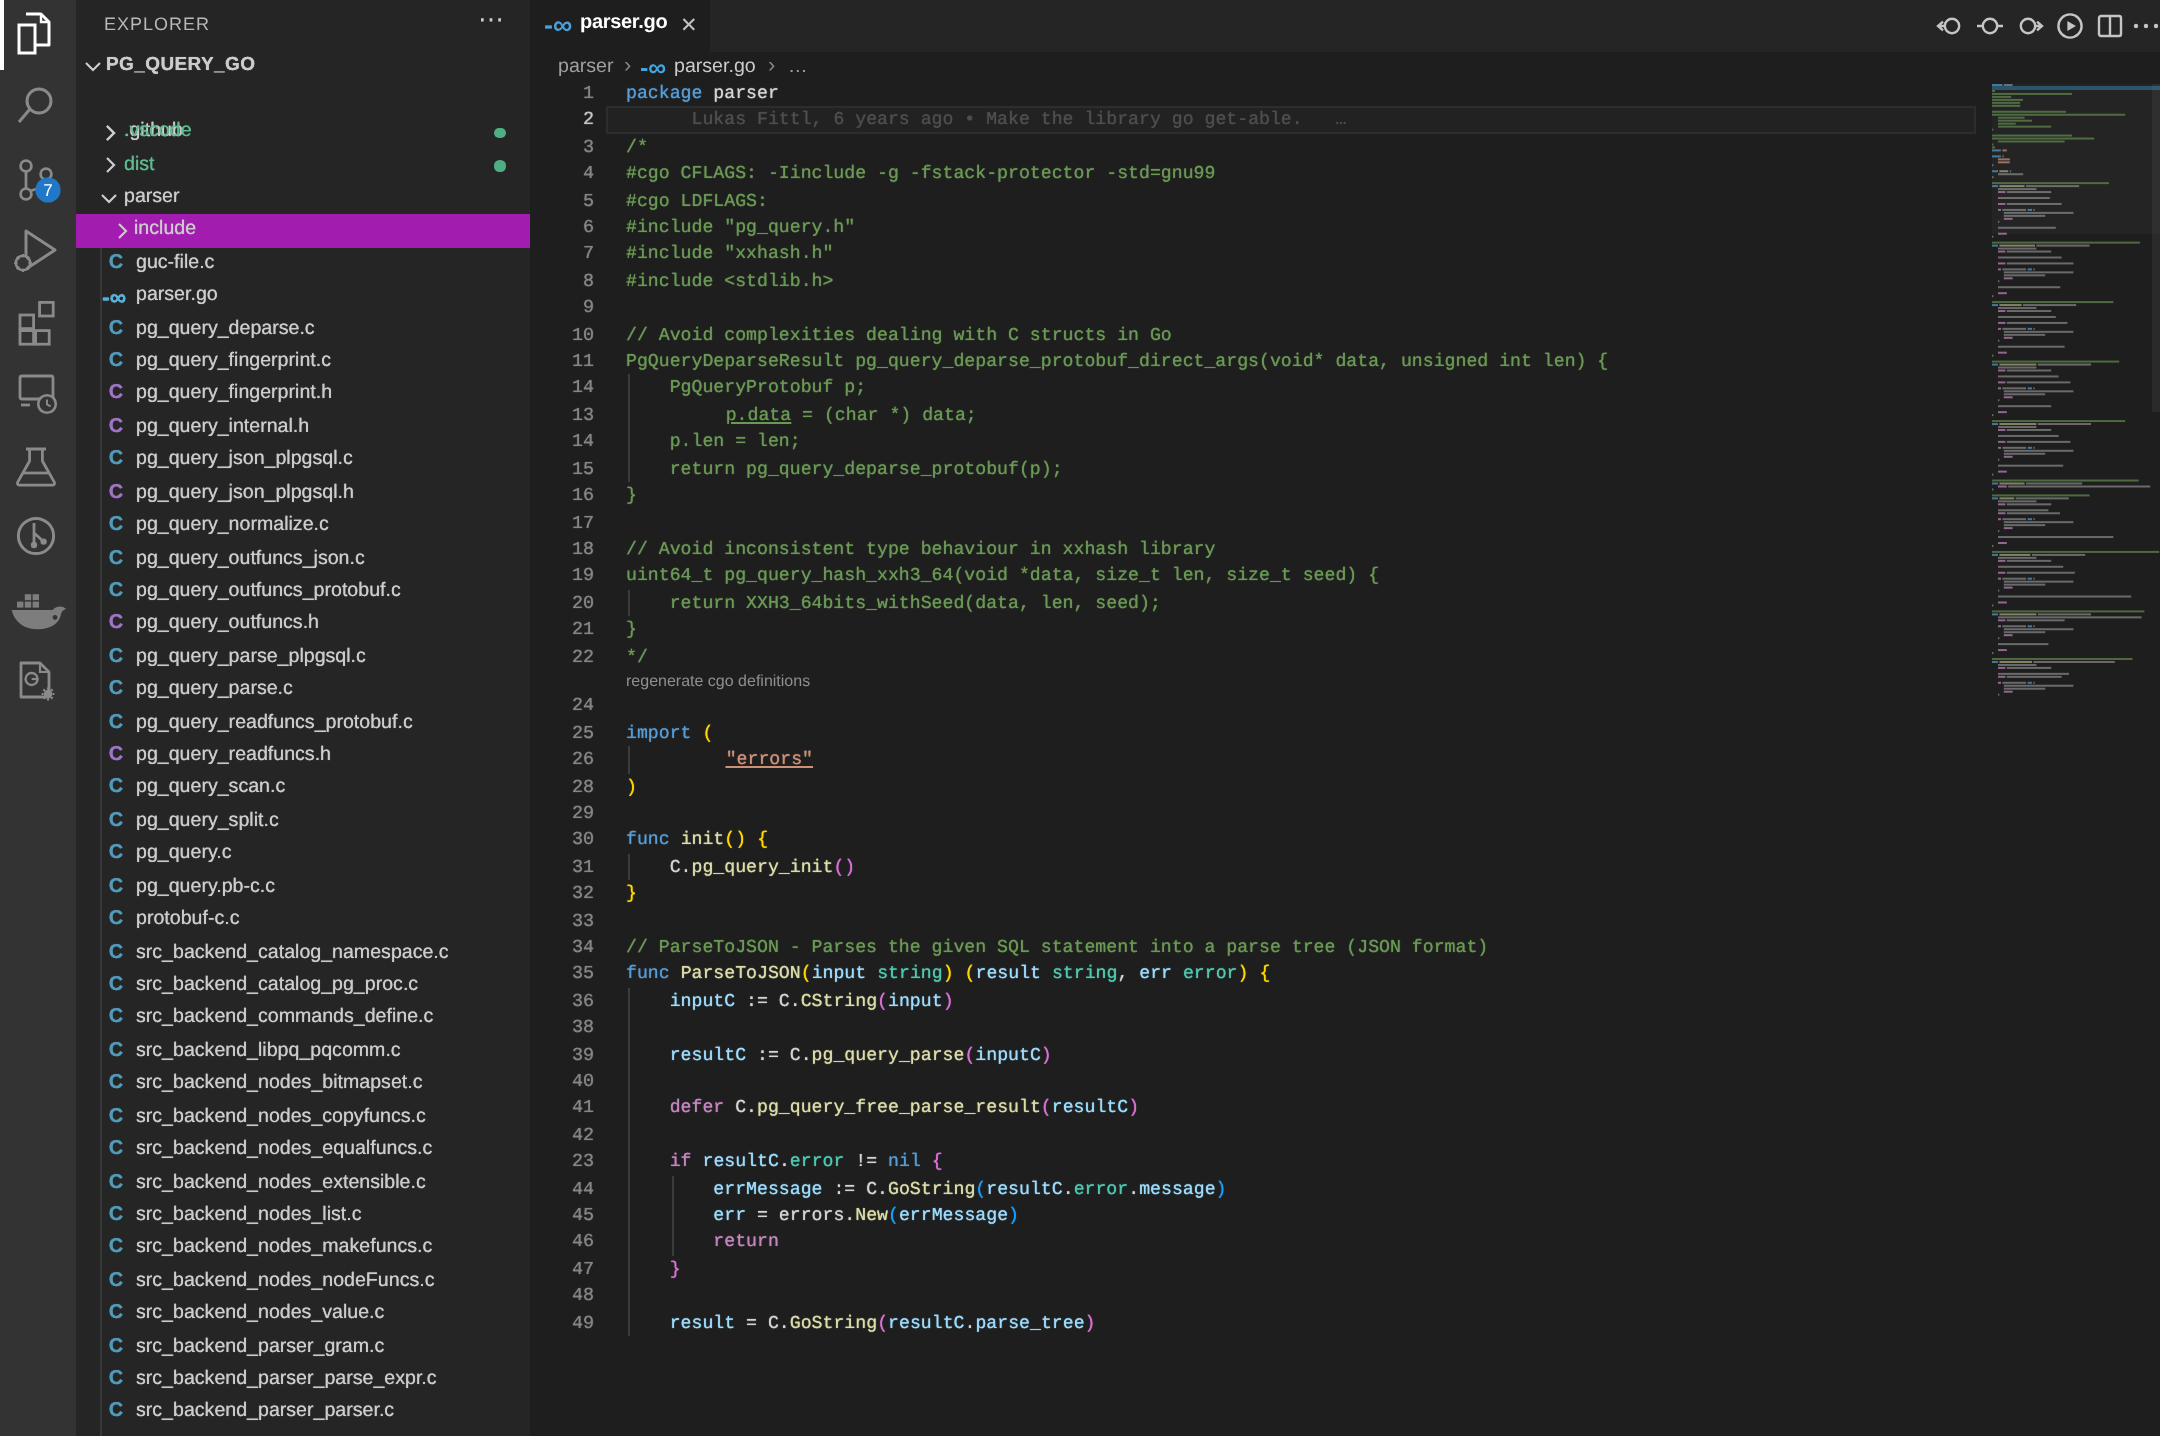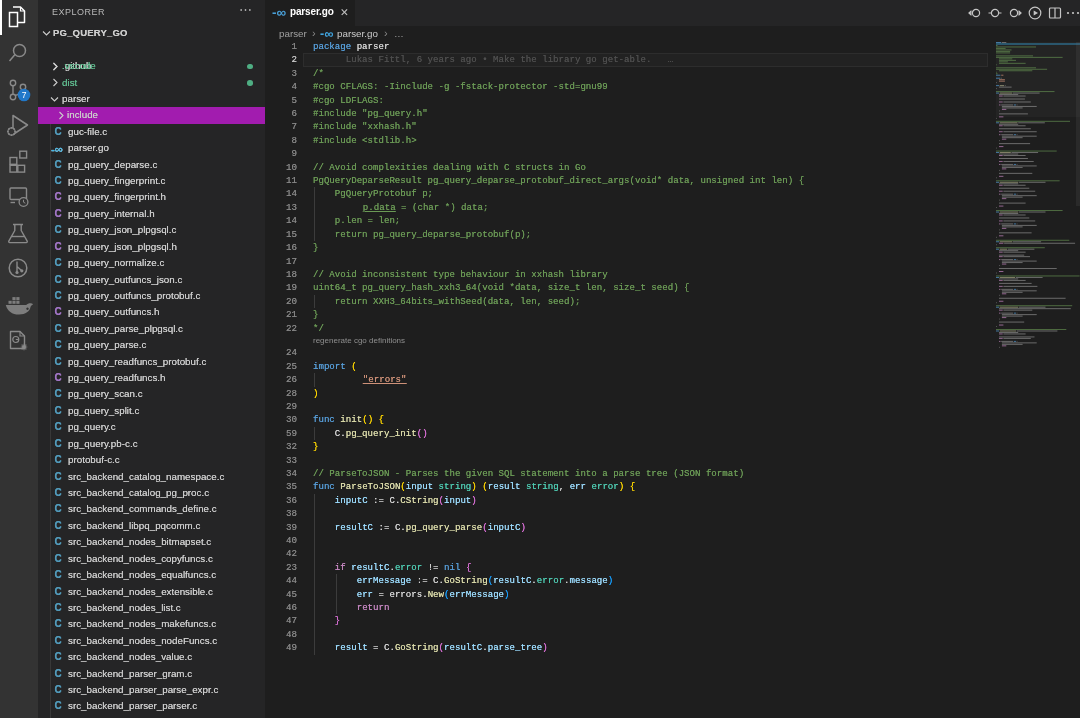--- a/index.html
+++ b/index.html
@@ -420,29 +420,30 @@
   <div class="cl"><span class="num">22</span><span class="ct"><span class="cm">*/</span></span></div>
   <div class="lens" style="height:11.4px;line-height:11.4px">
         <span>regenerate cgo definitions</span>
       </div>
   <div class="cl"><span class="num">24</span><span class="ct"></span></div>
   <div class="cl"><span class="num">25</span><span class="ct"><span class="kb">import</span>&nbsp;<span class="p1">(</span></span></div>
   <div class="cl"><span class="guide" style="left:49px;top:0;height:13.42px"></span><span class="num">26</span><span class="ct">&nbsp;&nbsp;&nbsp;&nbsp;<span class="st ul">"errors"</span></span></div>
   <div class="cl"><span class="num">28</span><span class="ct"><span class="p1">)</span></span></div>
   <div class="cl"><span class="num">29</span><span class="ct"></span></div>
   <div class="cl"><span class="num">30</span><span class="ct"><span class="kb">func</span>&nbsp;<span class="fn">init</span><span class="p1">(</span><span class="p1">)</span>&nbsp;<span class="p1">{</span></span></div>
-  <div class="cl"><span class="guide" style="left:49px;top:0;height:13.42px"></span><span class="num">59</span><span class="ct">&nbsp;&nbsp;&nbsp;&nbsp;C.<span class="fn">pg_query_init</span><span class="p2">(</span><span class="p2">)</span></span></div>
+  <div class="cl"><span class="guide" style="left:49px;top:0;height:13.42px"></span><span class="num">31</span><span class="ct">&nbsp;&nbsp;&nbsp;&nbsp;C.<span class="fn">pg_query_init</span><span class="p2">(</span><span class="p2">)</span></span></div>
   <div class="cl"><span class="num">32</span><span class="ct"><span class="p1">}</span></span></div>
   <div class="cl"><span class="num">33</span><span class="ct"></span></div>
   <div class="cl"><span class="num">34</span><span class="ct"><span class="cm">//&nbsp;ParseToJSON&nbsp;-&nbsp;Parses&nbsp;the&nbsp;given&nbsp;SQL&nbsp;statement&nbsp;into&nbsp;a&nbsp;parse&nbsp;tree&nbsp;(JSON&nbsp;format)</span></span></div>
   <div class="cl"><span class="num">35</span><span class="ct"><span class="kb">func</span>&nbsp;<span class="fn">ParseToJSON</span><span class="p1">(</span><span class="vb">input</span>&nbsp;<span class="ty">string</span><span class="p1">)</span>&nbsp;<span class="p1">(</span><span class="vb">result</span>&nbsp;<span class="ty">string</span>,&nbsp;<span class="vb">err</span>&nbsp;<span class="ty">error</span><span class="p1">)</span>&nbsp;<span class="p1">{</span></span></div>
   <div class="cl"><span class="guide" style="left:49px;top:0;height:13.42px"></span><span class="num">36</span><span class="ct">&nbsp;&nbsp;&nbsp;&nbsp;<span class="vb">inputC</span>&nbsp;:=&nbsp;C.<span class="fn">CString</span><span class="p2">(</span><span class="vb">input</span><span class="p2">)</span></span></div>
   <div class="cl"><span class="guide" style="left:49px;top:0;height:13.42px"></span><span class="num">38</span><span class="ct"></span></div>
   <div class="cl"><span class="guide" style="left:49px;top:0;height:13.42px"></span><span class="num">39</span><span class="ct">&nbsp;&nbsp;&nbsp;&nbsp;<span class="vb">resultC</span>&nbsp;:=&nbsp;C.<span class="fn">pg_query_parse</span><span class="p2">(</span><span class="vb">inputC</span><span class="p2">)</span></span></div>
   <div class="cl"><span class="guide" style="left:49px;top:0;height:13.42px"></span><span class="num">40</span><span class="ct"></span></div>
+  <div class="cl"><span class="guide" style="left:49px;top:0;height:13.42px"></span><span class="num">41</span><span class="ct">&nbsp;&nbsp;&nbsp;&nbsp;<span class="kc">defer</span>&nbsp;C.<span class="fn">pg_query_free_parse_result</span><span class="p2">(</span><span class="vb">resultC</span><span class="p2">)</span></span></div>
   <div class="cl"><span class="guide" style="left:49px;top:0;height:13.42px"></span><span class="num">42</span><span class="ct"></span></div>
   <div class="cl"><span class="guide" style="left:49px;top:0;height:13.42px"></span><span class="num">23</span><span class="ct">&nbsp;&nbsp;&nbsp;&nbsp;<span class="kc">if</span>&nbsp;<span class="vb">resultC</span>.<span class="ty">error</span>&nbsp;!=&nbsp;<span class="kb">nil</span>&nbsp;<span class="p2">{</span></span></div>
   <div class="cl"><span class="guide" style="left:49px;top:0;height:13.42px"></span><span class="guide" style="left:70.6px;top:0;height:13.42px"></span><span class="num">44</span><span class="ct">&nbsp;&nbsp;&nbsp;&nbsp;&nbsp;&nbsp;&nbsp;&nbsp;<span class="vb">errMessage</span>&nbsp;:=&nbsp;C.<span class="fn">GoString</span><span class="p3">(</span><span class="vb">resultC</span>.<span class="ty">error</span>.<span class="vb">message</span><span class="p3">)</span></span></div>
   <div class="cl"><span class="guide" style="left:49px;top:0;height:13.42px"></span><span class="guide" style="left:70.6px;top:0;height:13.42px"></span><span class="num">45</span><span class="ct">&nbsp;&nbsp;&nbsp;&nbsp;&nbsp;&nbsp;&nbsp;&nbsp;<span class="vb">err</span>&nbsp;=&nbsp;errors.<span class="fn">New</span><span class="p3">(</span><span class="vb">errMessage</span><span class="p3">)</span></span></div>
   <div class="cl"><span class="guide" style="left:49px;top:0;height:13.42px"></span><span class="guide" style="left:70.6px;top:0;height:13.42px"></span><span class="num">46</span><span class="ct">&nbsp;&nbsp;&nbsp;&nbsp;&nbsp;&nbsp;&nbsp;&nbsp;<span class="kc">return</span></span></div>
   <div class="cl"><span class="guide" style="left:49px;top:0;height:13.42px"></span><span class="num">47</span><span class="ct">&nbsp;&nbsp;&nbsp;&nbsp;<span class="p2">}</span></span></div>
   <div class="cl"><span class="guide" style="left:49px;top:0;height:13.42px"></span><span class="num">48</span><span class="ct"></span></div>
   <div class="cl"><span class="guide" style="left:49px;top:0;height:13.42px"></span><span class="num">49</span><span class="ct">&nbsp;&nbsp;&nbsp;&nbsp;<span class="vb">result</span>&nbsp;=&nbsp;C.<span class="fn">GoString</span><span class="p2">(</span><span class="vb">resultC</span>.<span class="vb">parse_tree</span><span class="p2">)</span></span></div>
     </div>
 

